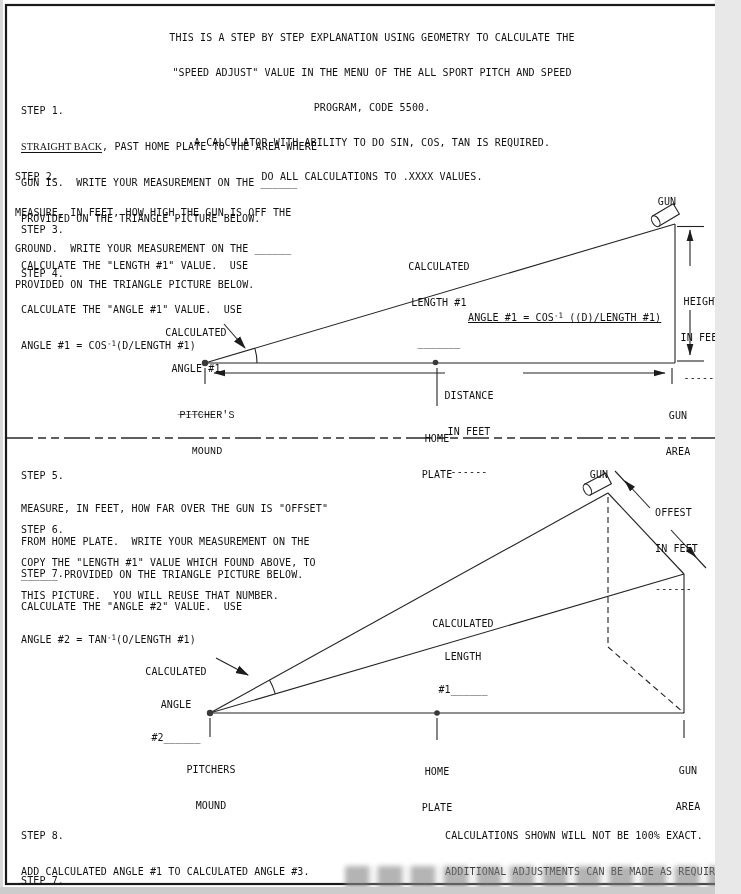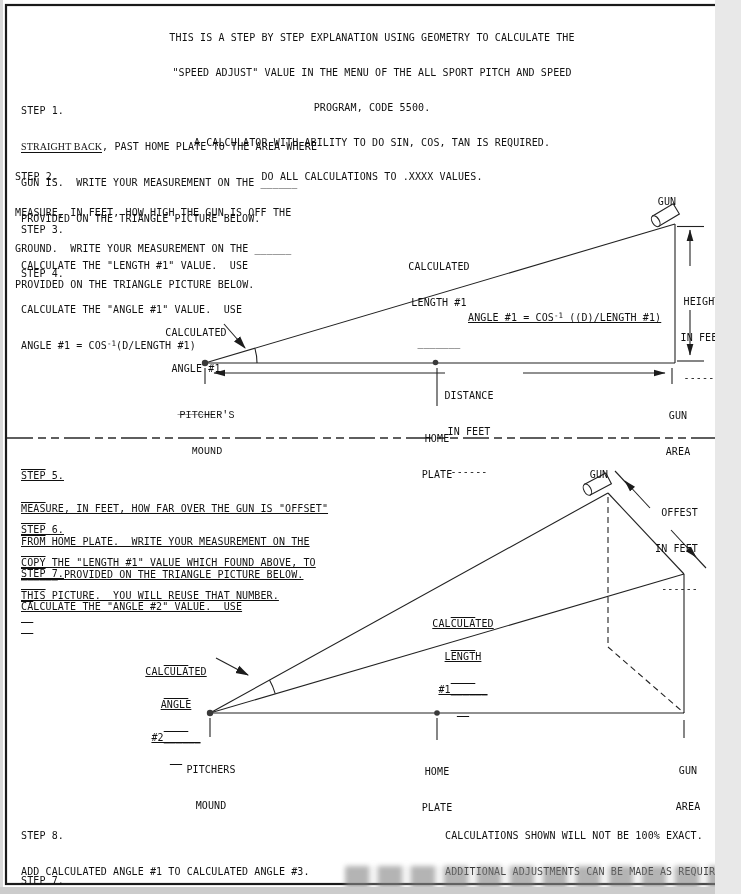--- a/index.html
+++ b/index.html
@@ -1,21 +1,21 @@
 <!DOCTYPE html>
 <html><head>
 <meta charset="utf-8">
 <style>
   html,body{margin:0;padding:0;background:#e8e8e8;}
   .page{position:relative;width:715px;height:894px;background:#ffffff;overflow:hidden;
         font-family:"DejaVu Sans Mono", monospace;color:#111;}
   .edge-left{position:absolute;left:0;top:0;width:3px;height:100%;background:#d9d9d9;}
   svg.lines{position:absolute;left:0;top:0;width:741px;height:894px;}
   .t{position:absolute;white-space:pre;font-size:10px;line-height:11.6px;letter-spacing:0.12px;}
-  .lh11{line-height:11px;text-decoration:underline;}
+  .lh11{line-height:11px;}
   .lh12{line-height:12px;}
   .ctr{transform:translateX(-50%);text-align:center;}
   .t div{white-space:pre;}
   .u{border-bottom:1px solid #111;padding-bottom:0px;font-family:Liberation Serif, serif;}
   .sup{font-size:7.5px;position:relative;top:-3.5px;letter-spacing:0;}
   .root{font-size:12.5px;vertical-align:-1px;letter-spacing:0;}
   .rad{border-top:1.2px solid #111;padding:0 1px;margin-left:-1px;}
   .gap3{margin-top:4px;}
   .wm{position:absolute;left:345px;top:866px;width:391px;height:23px;
       background:repeating-linear-gradient(90deg, rgba(140,140,140,.65) 0 24px, rgba(215,215,215,.25) 24px 33px);
@@ -140,20 +140,21 @@
 
   <div class="t lh11" style="left:21px;top:502px;">
     <div>STEP 6.</div>
     <div>COPY THE "LENGTH #1" VALUE WHICH FOUND ABOVE, TO</div>
     <div>THIS PICTURE.  YOU WILL REUSE THAT NUMBER.</div>
   </div>
 
   <div class="t lh11" style="left:21px;top:546px;">
     <div>STEP 7.</div>
     <div>CALCULATE THE "ANGLE #2" VALUE.  USE</div>
+    <div><span>ANGLE #2 = TAN</span><span class="sup">-1</span><span>(O/LENGTH #1)</span></div>
   </div>
 
   <div class="t lh12" style="left:21px;top:806px;">
     <div>STEP 8.</div>
     <div>ADD CALCULATED ANGLE #1 TO CALCULATED ANGLE #3.</div>
     
   </div>
 
   <div class="t lh12" style="left:21px;top:851px;">
     <div>STEP 7.</div>
@@ -207,21 +208,21 @@
     <div>PLATE</div>
   </div>
 
   <div class="t ctr lh12" style="left:678px;top:386px;">
     <div>GUN</div>
     <div>AREA</div>
   </div>
 
   <div class="t ctr lh12" style="left:599px;top:469px;">GUN</div>
 
-  <div class="t lh12" style="left:655px;top:483px;text-align:right;">
+  <div class="t lh12" style="left:655px;top:483px;">
     <div>OFFEST</div>
     <div>IN FEET</div>
     <div class="gap3">------</div>
   </div>
 
   <div class="t ctr lh11" style="left:463px;top:596px;">
     <div>CALCULATED</div>
     <div>LENGTH</div>
     <div>#1______</div>
   </div>

